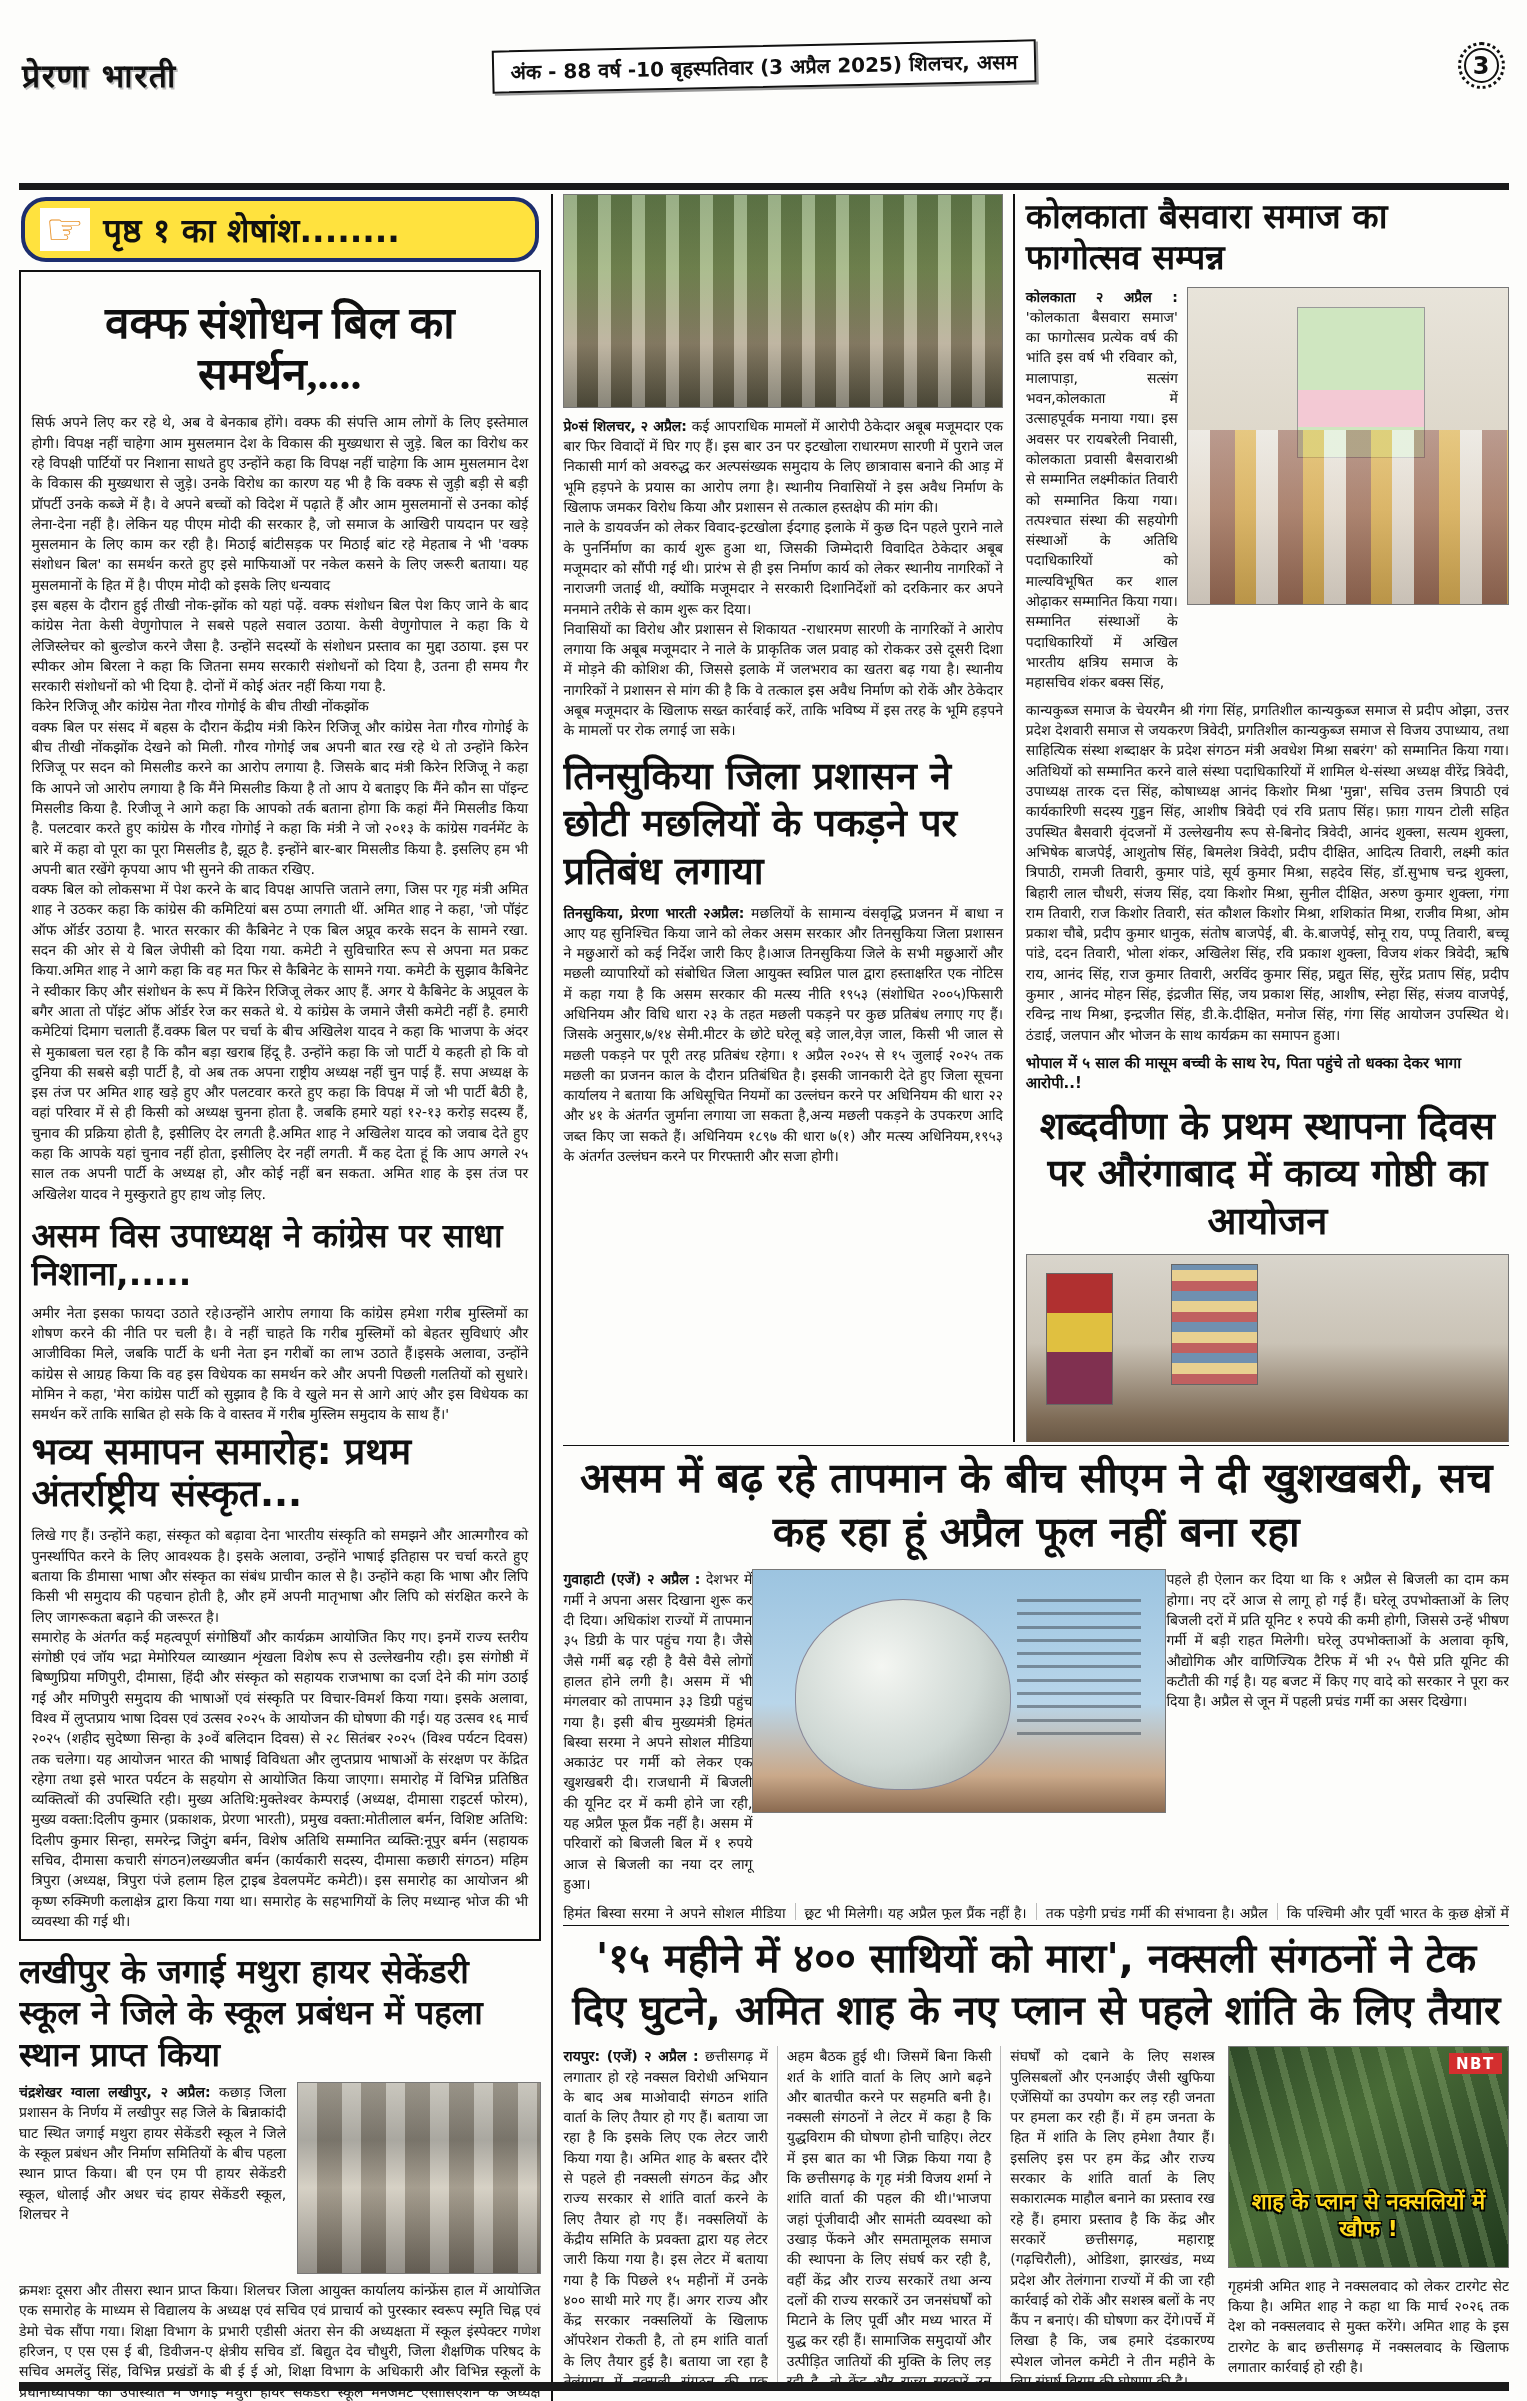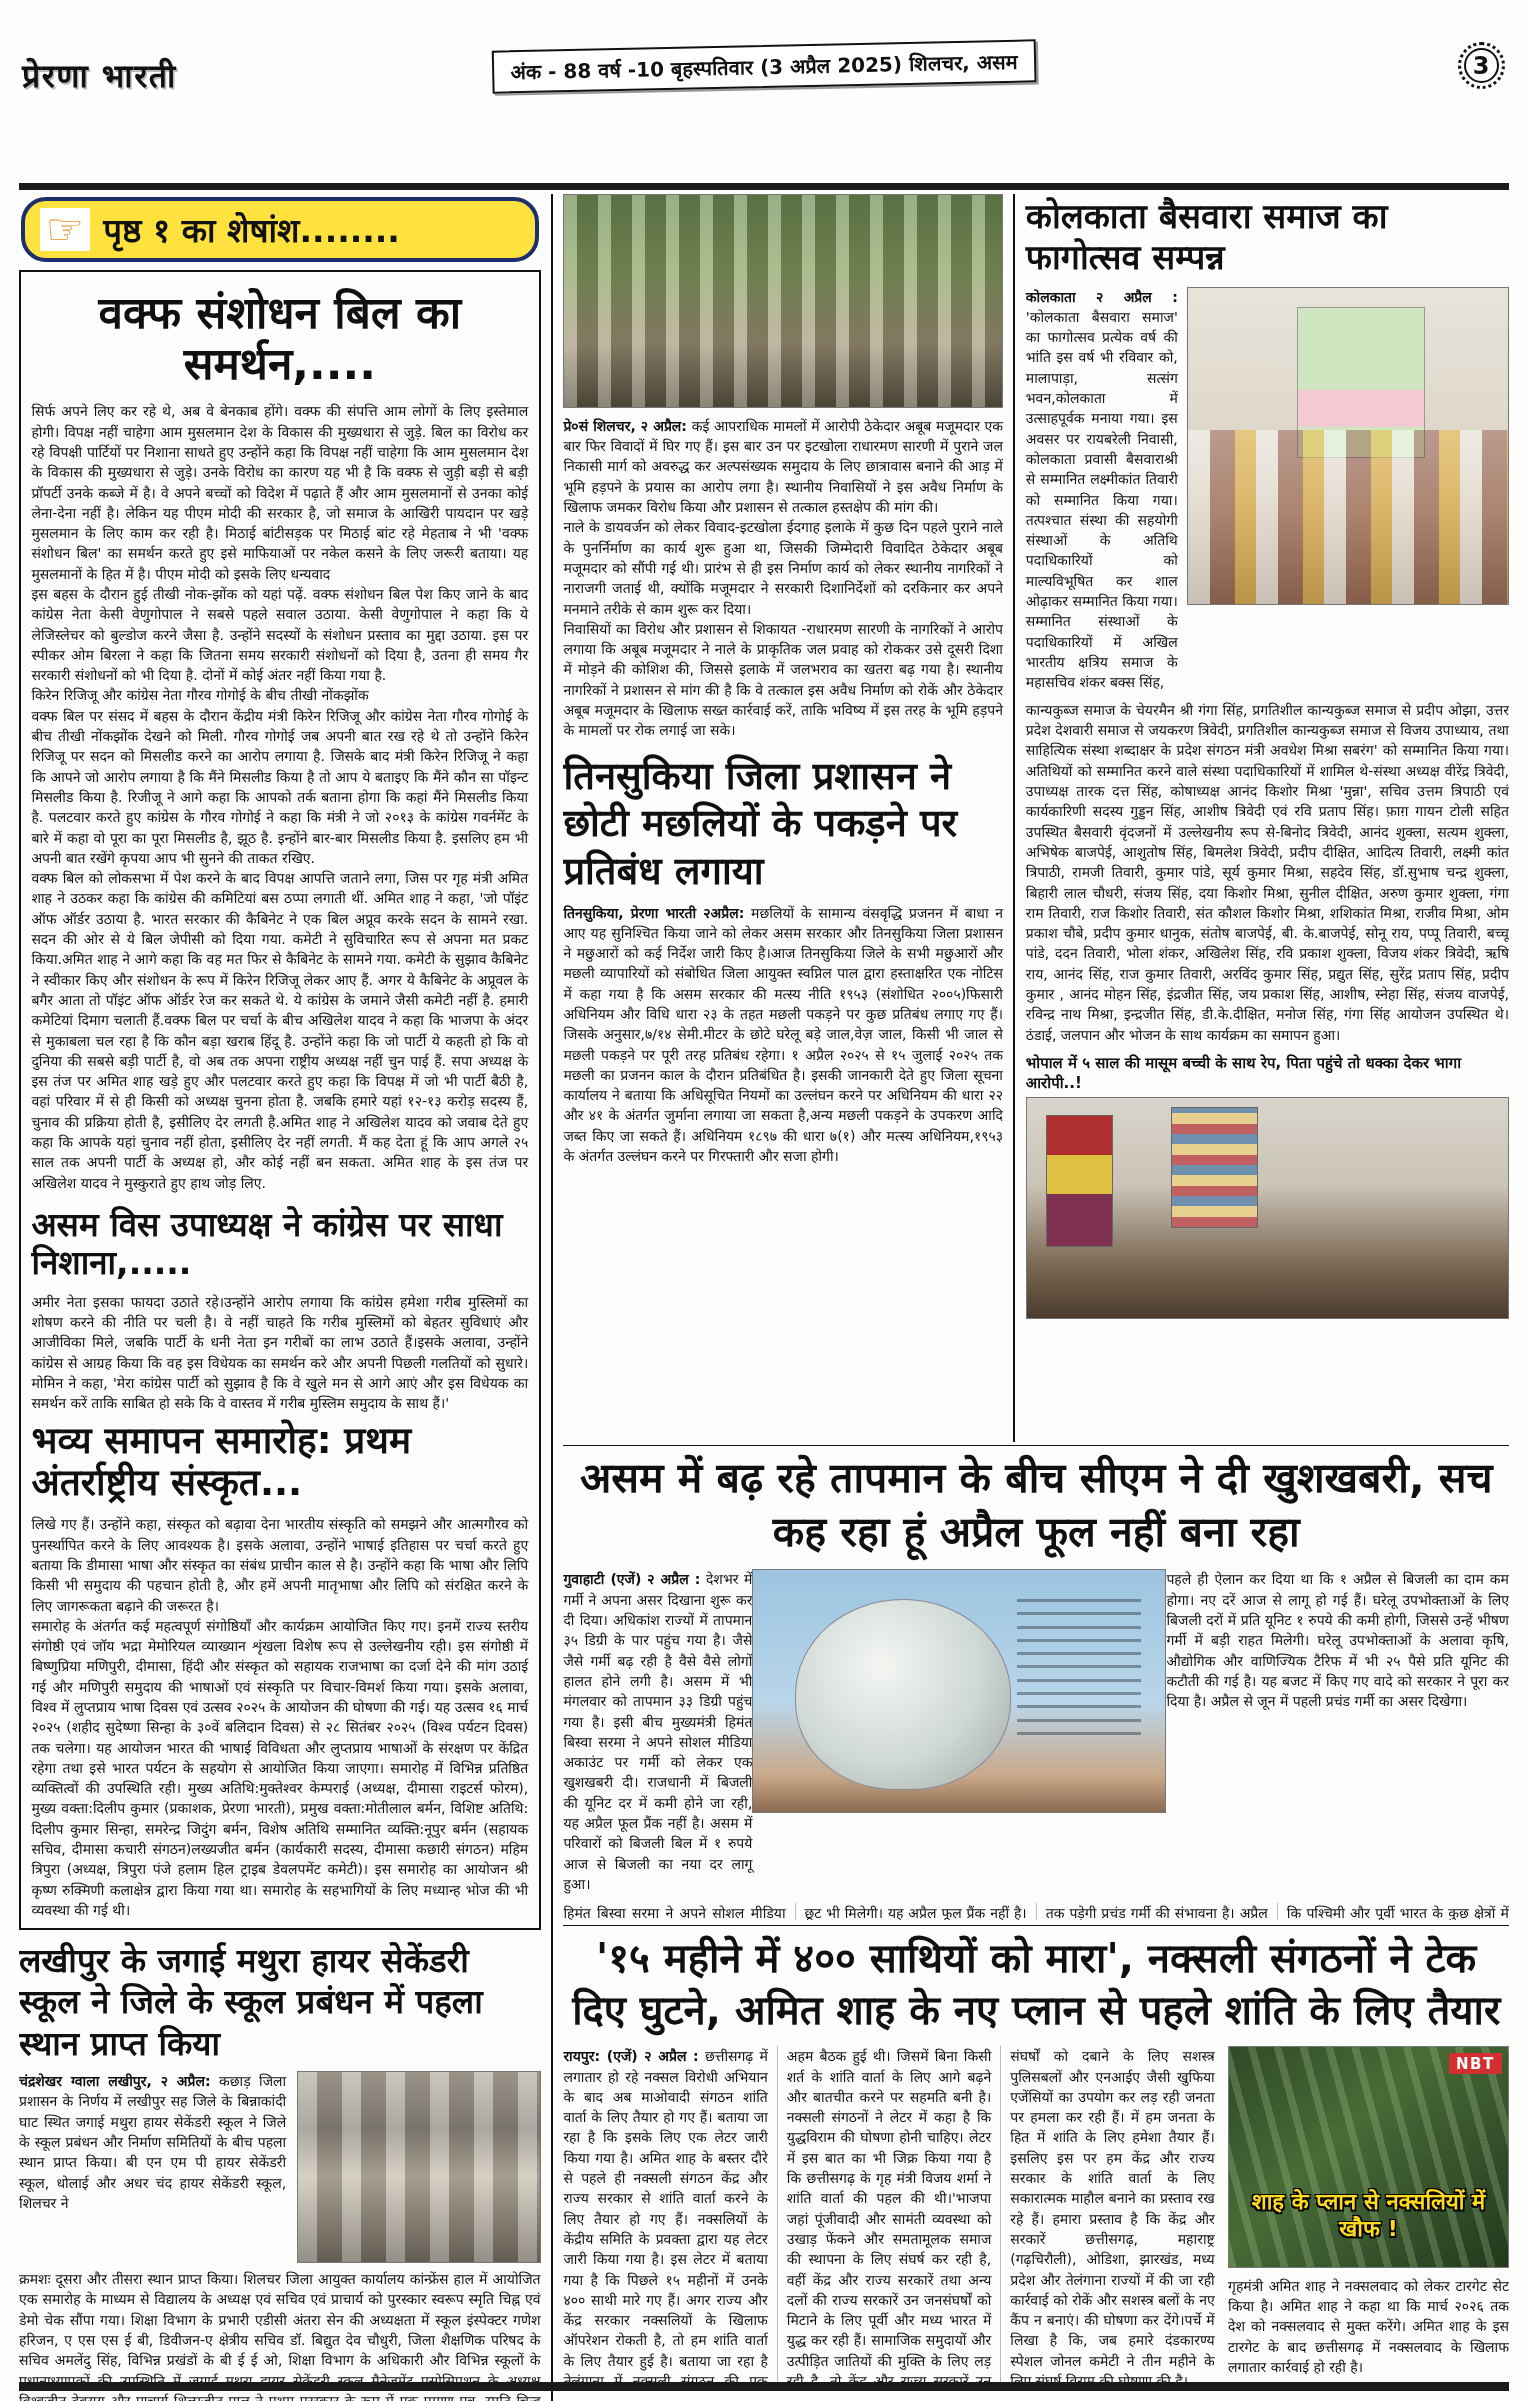--- a/index.html
+++ b/index.html
@@ -33,21 +33,21 @@
   
   h1,h2,h3 { font-weight:bold; line-height:1.16; color:#101010; }
   p.body { font-size:14px; line-height:1.45; text-align:justify; white-space:pre-line; }
   .byline { font-weight:bold; }
   
   .banner { display:flex; align-items:center; gap:13.3px; background:#ffe23e; border:4.4px solid #1d2e6e;
     border-radius:25px; padding:6px 15px; margin:3px 1.5px 7.4px 1.5px; }
   .hand-icon { font-size:43px; line-height:1; color:#e8932a; background:#fff; padding:0 6px; }
   .banner-text { font-size:33px; font-weight:bold; }
   .left-box { border:2.2px solid #111; padding:7.4px 10.4px; }
-  .left-box h2.a1 { font-size:44px; text-align:center; margin:8px 0 12px; }
+  .left-box h2.a1 { font-size:44px; text-align:center; margin:19px 0 12px;font-family:Liberation Serif, serif; }
   .left-box h2.a2 { font-size:41px; margin:13.3px 0 10.4px; }
   .left-box h2.a3 { font-size:33px; margin:13.3px 0 9px; }
   .left-box h2.a4 { font-size:37px; margin:6px 0 9px; }
   .school { margin-top:10.4px; }
   .school h2 { font-size:33px; line-height:1.25; margin-bottom:7.4px; }
   .school-row { display:flex; gap:10.4px; margin-bottom:6px; }
   .school-row .txt { flex:1; }
   .photo { border:0.7px solid #777; position:relative; overflow:hidden; flex:none; }
   .ph-school { width:244px; height:192px;
     background:linear-gradient(180deg,#b8b4a8 0%,#8d8a80 30%,#c9c2b2 55%,#6f6a60 100%); }
@@ -192,20 +192,21 @@
               <p class="body txt"><strong class="byline">कोलकाता २ अप्रैल :</strong> <span>'कोलकाता बैसवारा समाज' का फागोत्सव प्रत्येक वर्ष की भांति इस वर्ष भी रविवार को, मालापाड़ा, सत्संग भवन,कोलकाता में उत्साहपूर्वक मनाया गया। इस अवसर पर रायबरेली निवासी, कोलकाता प्रवासी बैसवाराश्री से सम्मानित लक्ष्मीकांत तिवारी को सम्मानित किया गया। तत्पश्चात संस्था की सहयोगी संस्थाओं के अतिथि पदाधिकारियों को माल्यविभूषित कर शाल ओढ़ाकर सम्मानित किया गया। सम्मानित संस्थाओं के पदाधिकारियों में अखिल भारतीय क्षत्रिय समाज के महासचिव शंकर बक्स सिंह,</span></p>
               <div class="photo ph-event">
                 <div class="poster"></div>
               </div>
             </div>
             <p class="body names">कान्यकुब्ज समाज के चेयरमैन श्री गंगा सिंह, प्रगतिशील कान्यकुब्ज समाज से प्रदीप ओझा, उत्तर प्रदेश देशवारी समाज से जयकरण त्रिवेदी, प्रगतिशील कान्यकुब्ज समाज से विजय उपाध्याय, तथा साहित्यिक संस्था शब्दाक्षर के प्रदेश संगठन मंत्री अवधेश मिश्रा सबरंग' को सम्मानित किया गया। अतिथियों को सम्मानित करने वाले संस्था पदाधिकारियों में शामिल थे-संस्था अध्यक्ष वीरेंद्र त्रिवेदी, उपाध्यक्ष तारक दत्त सिंह, कोषाध्यक्ष आनंद किशोर मिश्रा 'मुन्ना', सचिव उत्तम त्रिपाठी एवं कार्यकारिणी सदस्य गुड्डन सिंह, आशीष त्रिवेदी एवं रवि प्रताप सिंह। फ़ाग़ गायन टोली सहित उपस्थित बैसवारी वृंदजनों में उल्लेखनीय रूप से-बिनोद त्रिवेदी, आनंद शुक्ला, सत्यम शुक्ला, अभिषेक बाजपेई, आशुतोष सिंह, बिमलेश त्रिवेदी, प्रदीप दीक्षित, आदित्य तिवारी, लक्ष्मी कांत त्रिपाठी, रामजी तिवारी, कुमार पांडे, सूर्य कुमार मिश्रा, सहदेव सिंह, डॉ.सुभाष चन्द्र शुक्ला, बिहारी लाल चौधरी, संजय सिंह, दया किशोर मिश्रा, सुनील दीक्षित, अरुण कुमार शुक्ला, गंगा राम तिवारी, राज किशोर तिवारी, संत कौशल किशोर मिश्रा, शशिकांत मिश्रा, राजीव मिश्रा, ओम प्रकाश चौबे, प्रदीप कुमार धानुक, संतोष बाजपेई, बी. के.बाजपेई, सोनू राय, पप्पू तिवारी, बच्चू पांडे, ददन तिवारी, भोला शंकर, अखिलेश सिंह, रवि प्रकाश शुक्ला, विजय शंकर त्रिवेदी, ऋषि राय, आनंद सिंह, राज कुमार तिवारी, अरविंद कुमार सिंह, प्रद्युत सिंह, सुरेंद्र प्रताप सिंह, प्रदीप कुमार , आनंद मोहन सिंह, इंद्रजीत सिंह, जय प्रकाश सिंह, आशीष, स्नेहा सिंह, संजय वाजपेई, रविन्द्र नाथ मिश्रा, इन्द्रजीत सिंह, डी.के.दीक्षित, मनोज सिंह, गंगा सिंह आयोजन उपस्थित थे। ठंडाई, जलपान और भोजन के साथ कार्यक्रम का समापन हुआ।</p>
             <p class="teaser">भोपाल में ५ साल की मासूम बच्ची के साथ रेप, पिता पहुंचे तो धक्का देकर भागा आरोपी..!</p>
           </article>
 
           <article>
+            <h2 class="shabd">शब्दवीणा के प्रथम स्थापना दिवस पर औरंगाबाद में काव्य गोष्ठी का आयोजन</h2>
             <div class="photo ph-meeting">
               <div class="poster"></div>
               <div class="poster2"></div>
             </div>
 
           </article>
         </section>
       </div>
 
       <section class="band-temp">

